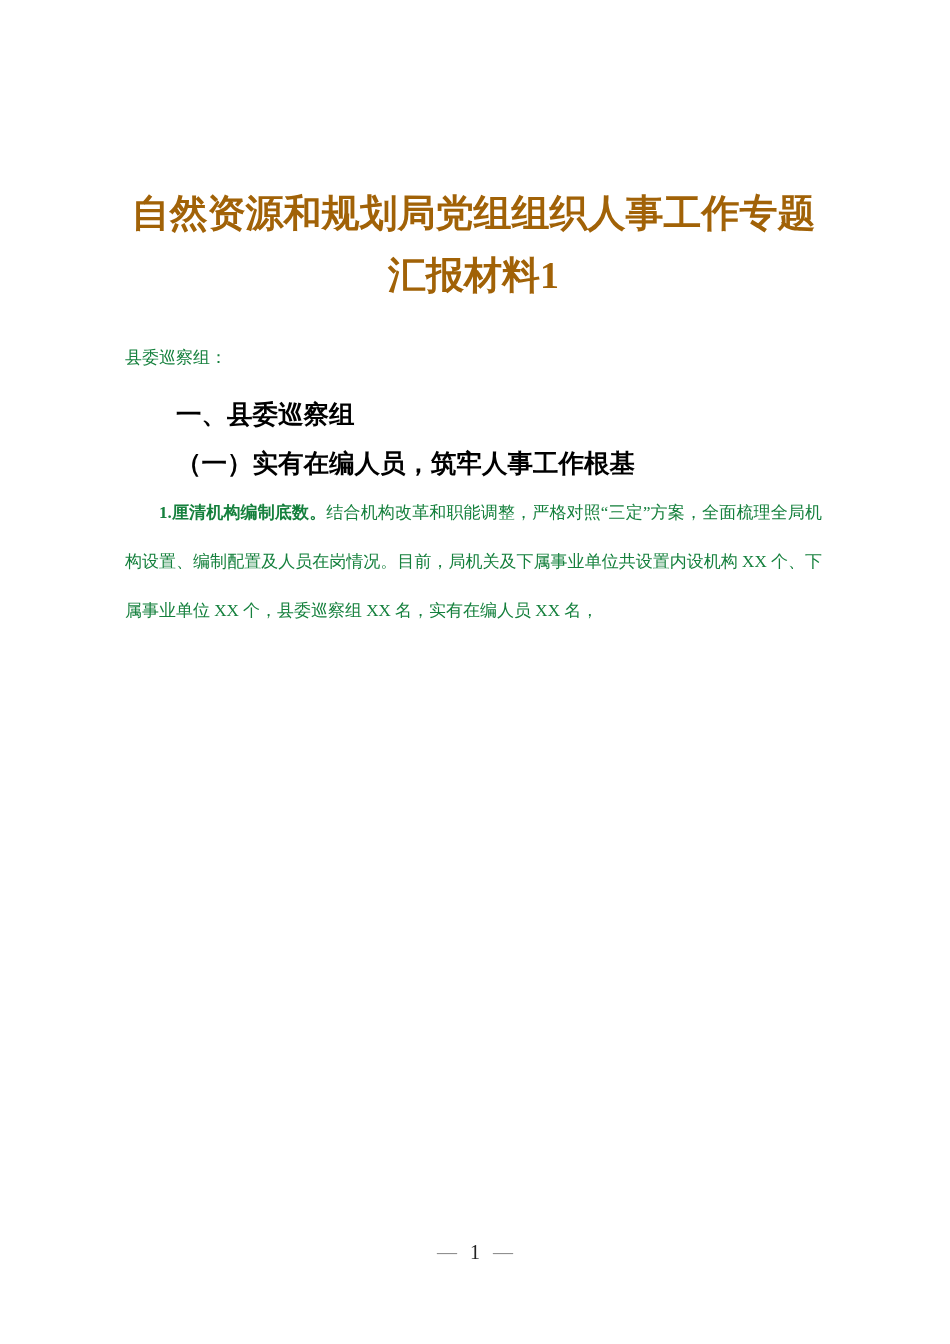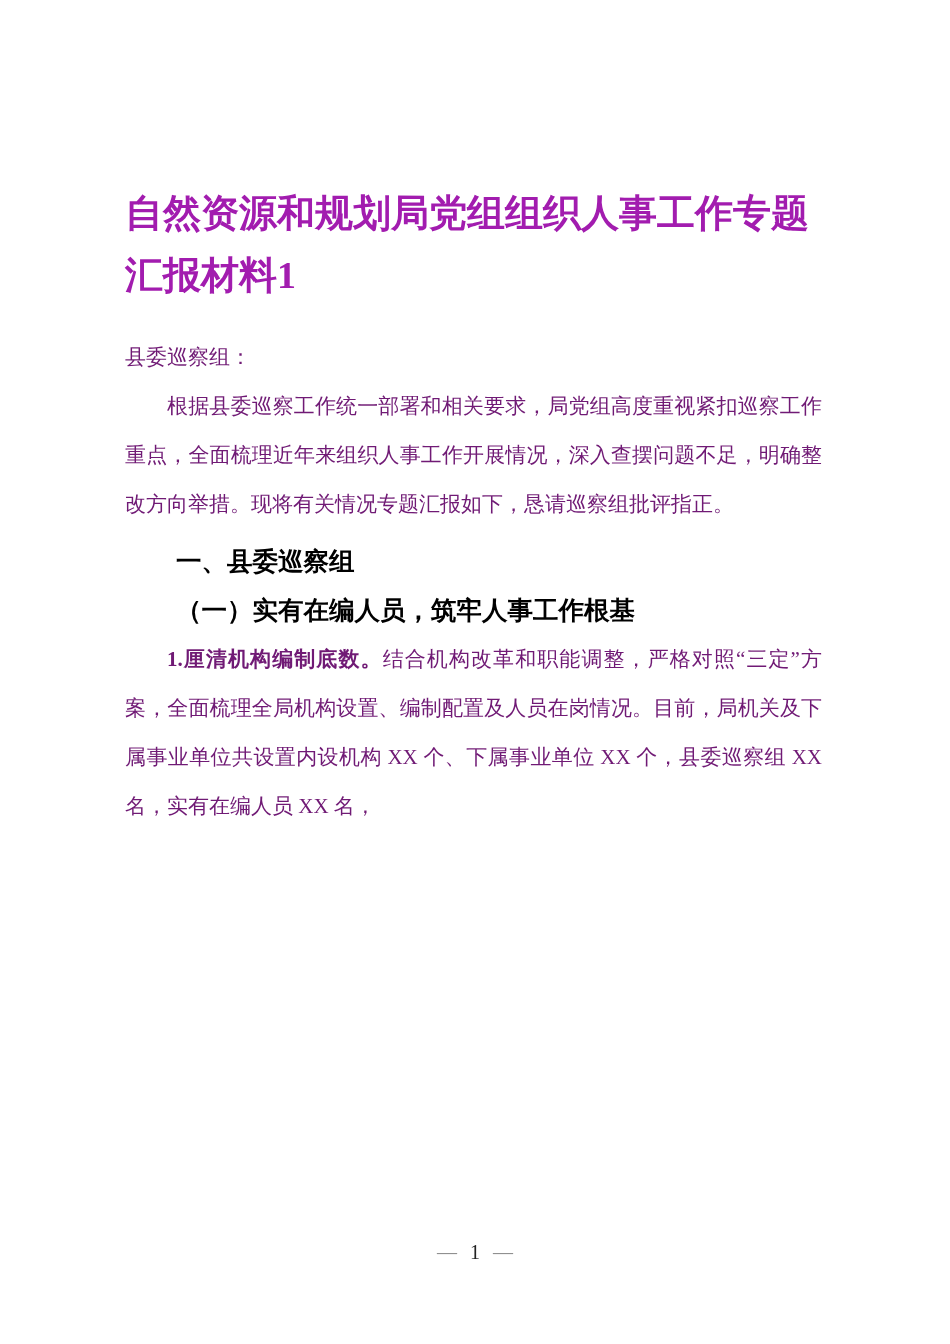--- a/index.html
+++ b/index.html
@@ -18,28 +18,29 @@
     position: absolute;
     left: 125px;
     top: 0;
     width: 697px;
   }
   .doc-title {
     margin-top: 182px;
     font-size: 38px;
     line-height: 62px;
     font-weight: 700;
-    color: #a21caf;
+    text-align: center;
+    color: #a16207;
   }
   .body-text {
-    font-size: 21px;
+    font-size: 17px;
     line-height: 49px;
     text-align: justify;
     text-justify: inter-character;
-    color: #701a75;
+    color: #15803d;
   }
   .salutation { margin-top: 27px; }
   .indent { text-indent: 2em; }
   .heading {
     font-size: 25.5px;
     line-height: 49px;
     font-weight: 700;
     text-indent: 2em;
     text-align: left;
   }
@@ -61,21 +62,20 @@
 </head>
 <body>
 
 <div class="page">
   <div class="content">
 
     <h1 class="doc-title">自然资源和规划局党组组织人事工作专题汇报材料1</h1>
 
     <p class="body-text salutation">县委巡察组：</p>
 
-    <p class="body-text indent">根据县委巡察工作统一部署和相关要求，局党组高度重视紧扣巡察工作重点，全面梳理近年来组织人事工作开展情况，深入查摆问题不足，明确整改方向举措。现将有关情况专题汇报如下，恳请巡察组批评指正。</p>
 
     <h2 class="heading heading-gap">一、县委巡察组</h2>
 
 
     <h3 class="heading">（一）实有在编人员，筑牢人事工作根基</h3>
 
     <p class="body-text indent"><strong class="lead-bold">1.厘清机构编制底数。</strong><span>结合机构改革和职能调整，严格对照“三定”方案，全面梳理全局机构设置、编制配置及人员在岗情况。目前，局机关及下属事业单位共设置内设机构 XX 个、下属事业单位 XX 个，县委巡察组 XX 名，实有在编人员 XX 名，</span></p>
 
   </div>
 

